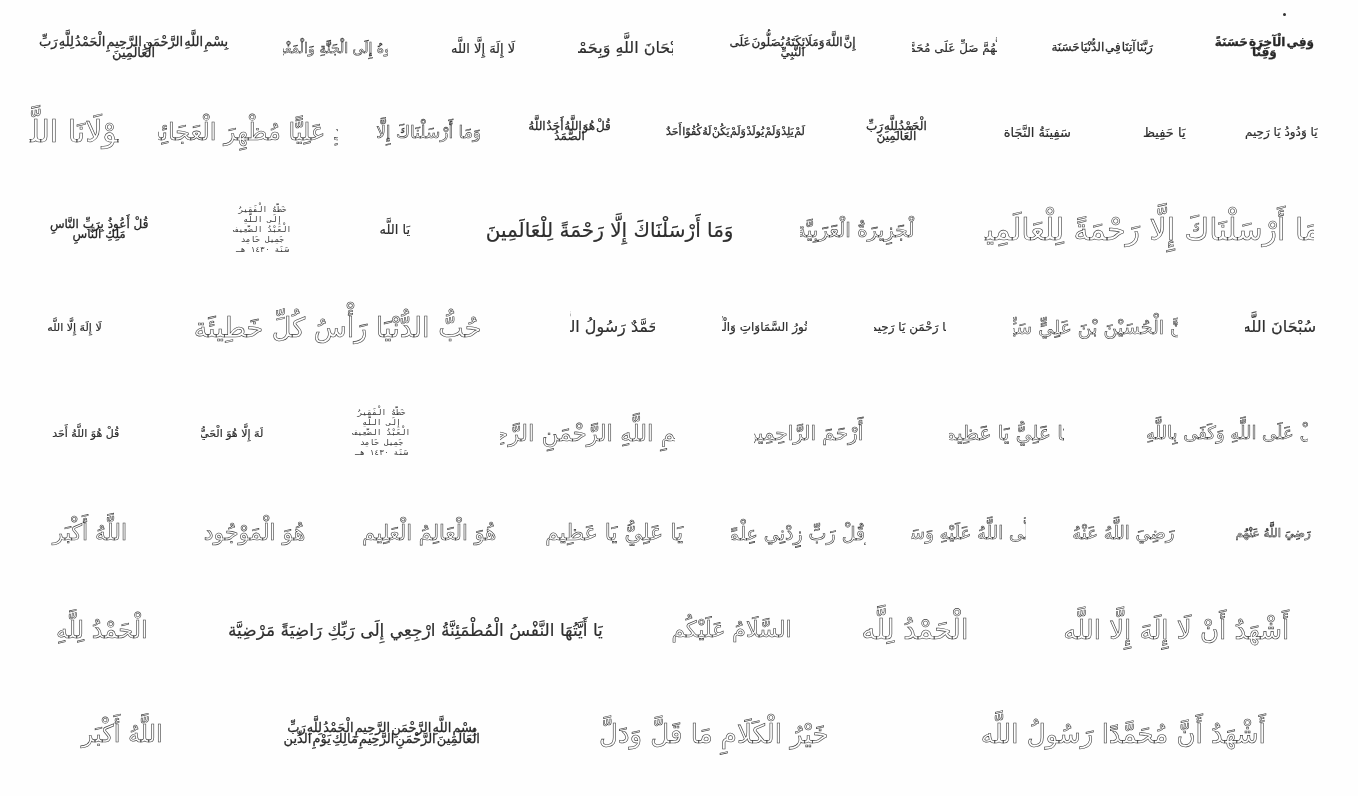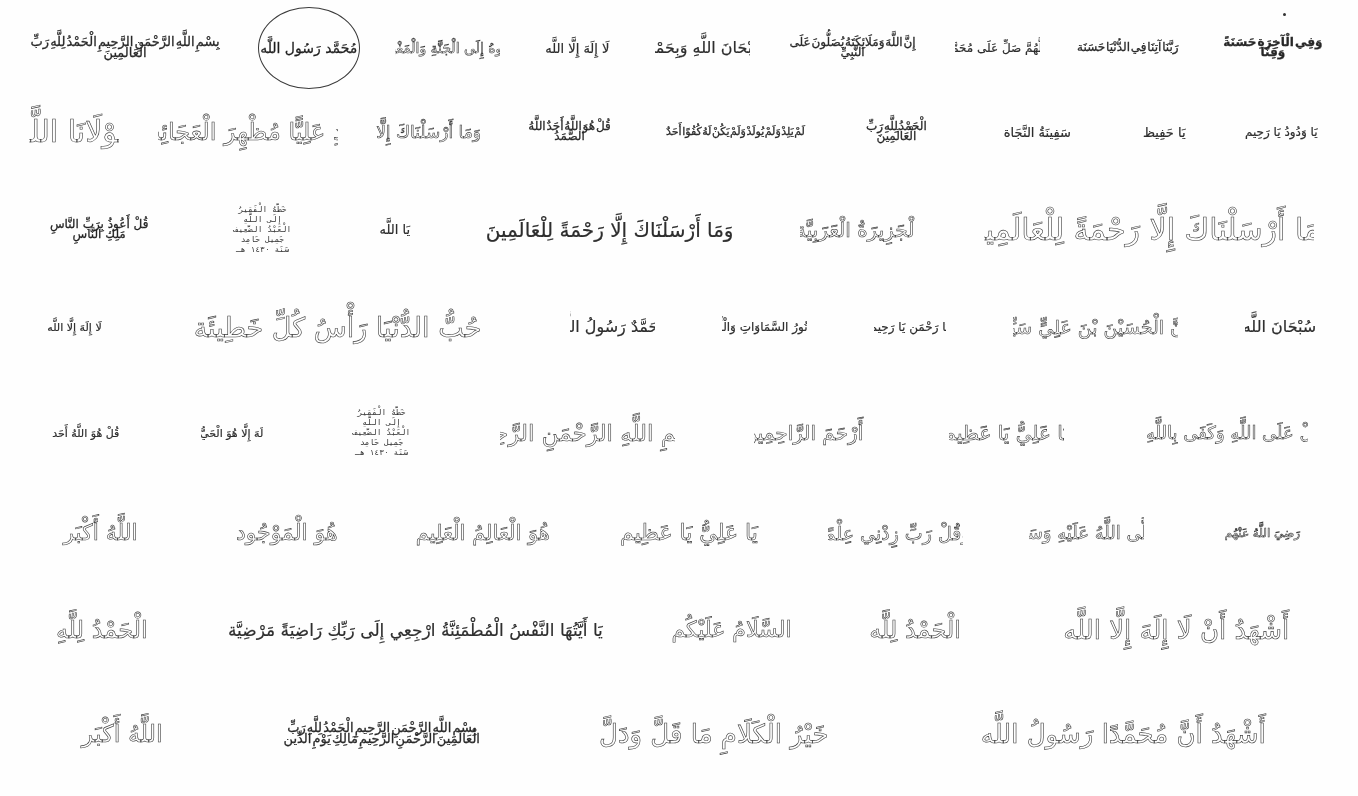--- a/index.html
+++ b/index.html
@@ -87,21 +87,20 @@
     -webkit-text-stroke: 0px;
   }
 </style>
 </head>
 <body>
 
 <div id="sheet">
   <div class="dot" style="left:1283px; top:13px;"></div>
 <div class="row" style="top: 8px; height: 80px;">
       <div class="item blockmass" style="width: 195px; max-width: 195px; height: 80px; font-size: 13px; white-space: pre-wrap;">بِسْمِ اللَّهِ الرَّحْمَنِ الرَّحِيمِ الْحَمْدُ لِلَّهِ رَبِّ الْعَالَمِينَ</div>
-      <div class="item roundel" style="width: 100px; max-width: 100px; height: 80px; font-size: 14px; border: 1px solid rgb(58, 58, 58); border-radius: 50%;">مُحَمَّد رَسُول اللَّه</div>
       <div class="item outline" style="width: 105px; max-width: 105px; height: 80px; font-size: 14px;">وَاسْتَغْفِرُوهُ إِلَى الْجَنَّةِ وَالْمَغْفِرَةِ بِإِذْنِهِ</div>
       <div class="item dense" style="width: 85px; max-width: 85px; height: 80px; font-size: 13px;">لَا إِلَهَ إِلَّا اللَّه</div>
       <div class="item dense" style="width: 95px; max-width: 95px; height: 80px; font-size: 16px;">سُبْحَانَ اللَّهِ وَبِحَمْدِهِ</div>
       <div class="item blockmass" style="width: 135px; max-width: 135px; height: 80px; font-size: 12px; white-space: pre-wrap;">إِنَّ اللَّهَ وَمَلَائِكَتَهُ يُصَلُّونَ عَلَى النَّبِيِّ</div>
       <div class="item dense" style="width: 85px; max-width: 85px; height: 80px; font-size: 12px;">اللَّهُمَّ صَلِّ عَلَى مُحَمَّد</div>
       <div class="item blockmass" style="width: 105px; max-width: 105px; height: 80px; font-size: 12px; white-space: pre-wrap;">رَبَّنَا آتِنَا فِي الدُّنْيَا حَسَنَة</div>
       <div class="item blockmass" style="width: 115px; max-width: 115px; height: 80px; font-size: 12px; white-space: pre-wrap; font-weight: bold;">وَفِي الْآخِرَةِ حَسَنَةً وَقِنَا</div>
     </div>
     <div class="row" style="top: 92px; height: 80px;">
       <div class="item outline" style="width: 90px; max-width: 90px; height: 80px; font-size: 30px;">مَوْلَانَا اللَّه</div>
@@ -148,27 +147,28 @@
       <div class="item outline" style="width: 115px; max-width: 115px; height: 90px; font-size: 20px;">يَا عَلِيُّ يَا عَظِيم</div>
       <div class="item outline" style="width: 165px; max-width: 165px; height: 90px; font-size: 18px;">وَتَوَكَّلْ عَلَى اللَّهِ وَكَفَى بِاللَّهِ وَكِيلًا</div>
     </div>
     <div class="row" style="top: 488px; height: 90px;">
       <div class="item outline" style="width: 115px; max-width: 115px; height: 90px; font-size: 22px;">اللَّهُ أَكْبَر</div>
       <div class="item outline" style="width: 125px; max-width: 125px; height: 90px; font-size: 22px;">هُوَ الْمَوْجُود</div>
       <div class="item outline" style="width: 135px; max-width: 135px; height: 90px; font-size: 21px;">هُوَ الْعَالِمُ الْعَلِيم</div>
       <div class="item outline" style="width: 145px; max-width: 145px; height: 90px; font-size: 22px;">يَا عَلِيُّ يَا عَظِيم</div>
       <div class="item outline" style="width: 135px; max-width: 135px; height: 90px; font-size: 19px;">وَقُلْ رَبِّ زِدْنِي عِلْمًا</div>
       <div class="item outline" style="width: 115px; max-width: 115px; height: 90px; font-size: 18px;">صَلَّى اللَّهُ عَلَيْهِ وَسَلَّم</div>
+      <div class="item outline" style="width: 105px; max-width: 105px; height: 90px; font-size: 18px;">رَضِيَ اللَّهُ عَنْهُ</div>
       <div class="item outline" style="width: 105px; max-width: 105px; height: 90px; font-size: 12px;">رَضِيَ اللَّهُ عَنْهُم</div>
     </div>
     <div class="row" style="top: 580px; height: 100px;">
       <div class="item outline" style="width: 140px; max-width: 140px; height: 100px; font-size: 24px;">الْحَمْدُ لِلَّهِ</div>
       <div class="item dense" style="width: 400px; max-width: 400px; height: 100px; font-size: 17px;">يَا أَيَّتُهَا النَّفْسُ الْمُطْمَئِنَّةُ ارْجِعِي إِلَى رَبِّكِ رَاضِيَةً مَرْضِيَّة</div>
       <div class="item outline" style="width: 145px; max-width: 145px; height: 100px; font-size: 22px;">السَّلَامُ عَلَيْكُم</div>
-      <div class="item outline" style="width: 135px; max-width: 135px; height: 100px; font-size: 24px; text-align: center;">الْحَمْدُ لِلَّه</div>
+      <div class="item outline" style="width: 135px; max-width: 135px; height: 100px; font-size: 28px; text-align: center;">الْحَمْدُ لِلَّه</div>
       <div class="item outline" style="width: 300px; max-width: 300px; height: 100px; font-size: 26px;">أَشْهَدُ أَنْ لَا إِلَهَ إِلَّا اللَّه</div>
     </div>
     <div class="row" style="top: 684px; height: 100px;">
       <div class="item outline" style="width: 155px; max-width: 155px; height: 100px; font-size: 24px;">اللَّهُ أَكْبَر</div>
       <div class="item blockmass" style="width: 225px; max-width: 225px; height: 100px; font-size: 13px; white-space: pre-wrap;">بِسْمِ اللَّهِ الرَّحْمَنِ الرَّحِيمِ الْحَمْدُ لِلَّهِ رَبِّ الْعَالَمِينَ الرَّحْمَنِ الرَّحِيمِ مَالِكِ يَوْمِ الدِّين</div>
       <div class="item outline" style="width: 300px; max-width: 300px; height: 100px; font-size: 26px;">خَيْرُ الْكَلَامِ مَا قَلَّ وَدَلَّ</div>
       <div class="item outline" style="width: 380px; max-width: 380px; height: 100px; font-size: 26px;">أَشْهَدُ أَنَّ مُحَمَّدًا رَسُولُ اللَّه</div>
     </div>
   </div>
 

